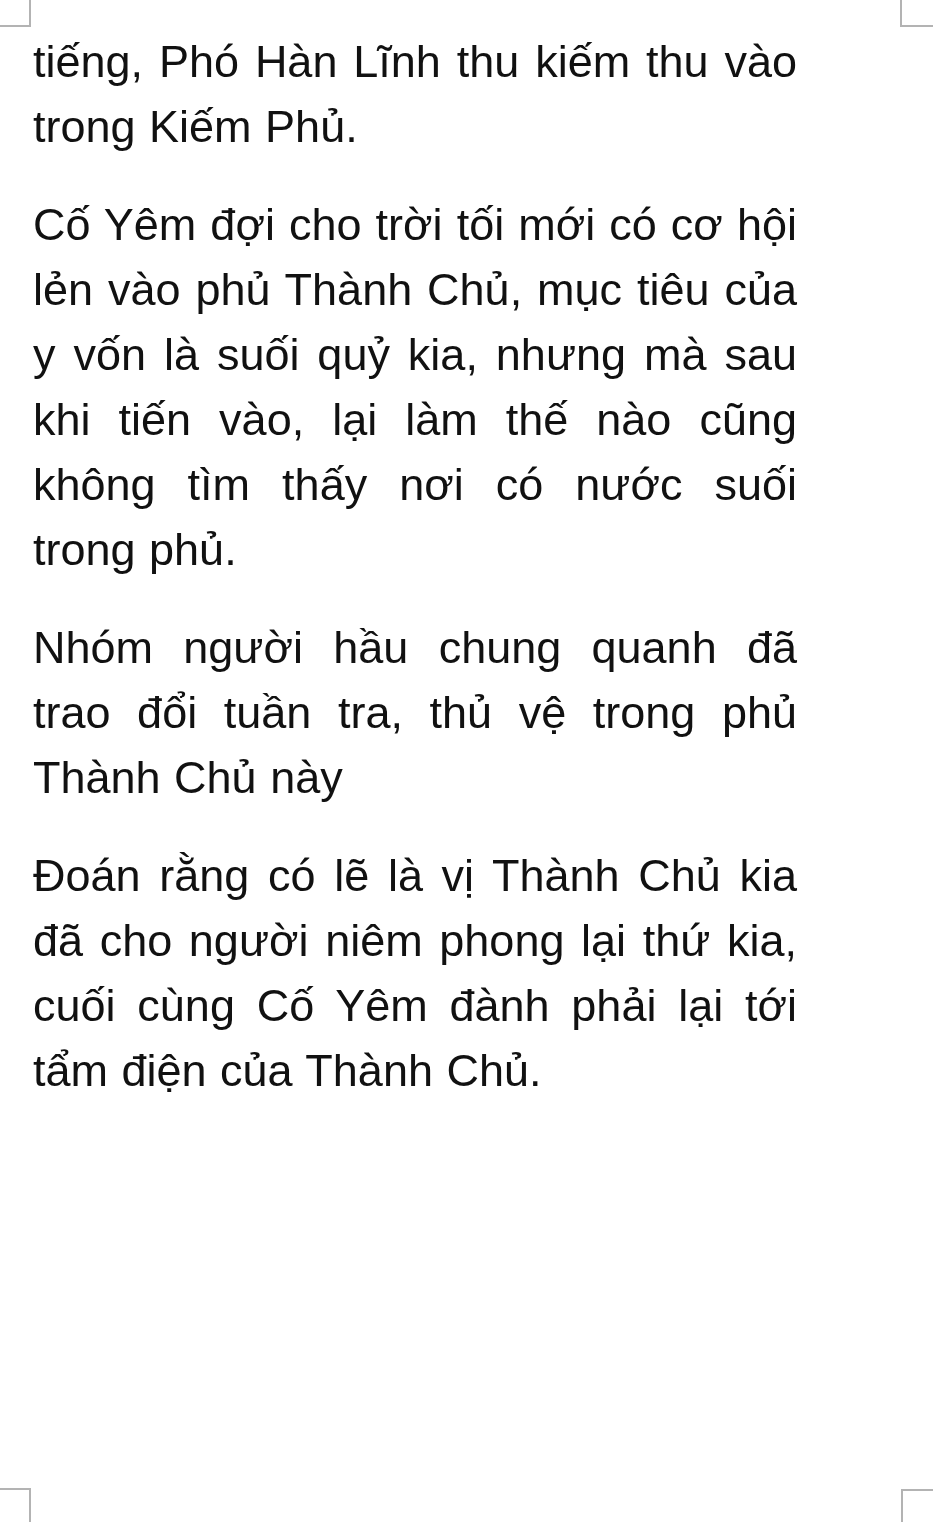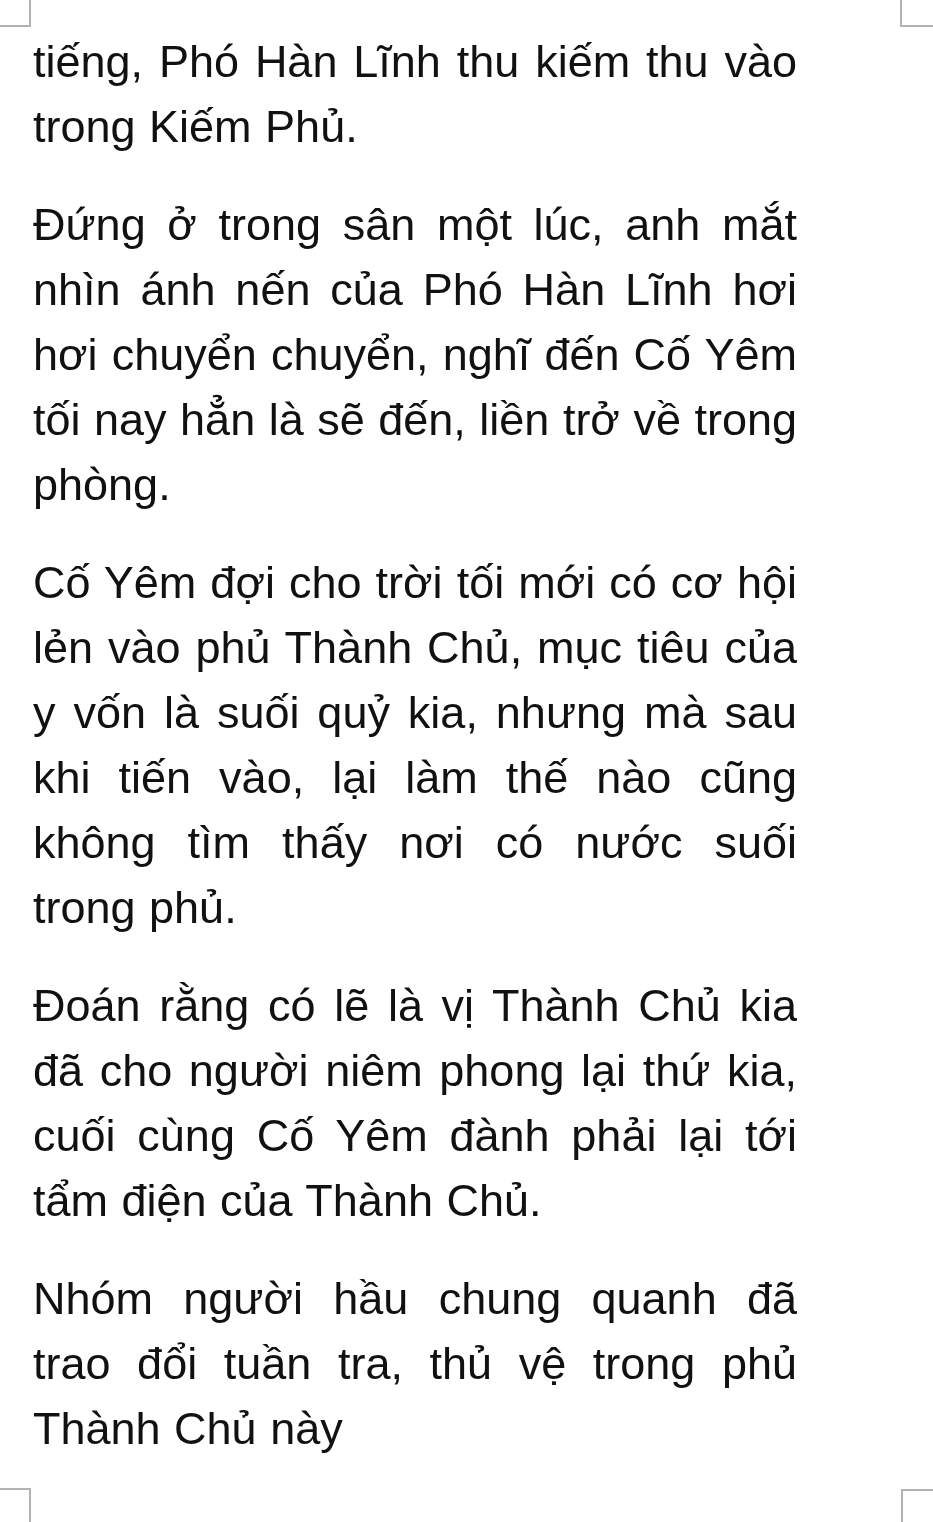--- a/index.html
+++ b/index.html
@@ -49,17 +49,16 @@
 </head>
 <body>
 
 <div class="corner-mark corner-tl"></div>
 <div class="corner-mark corner-tr"></div>
 <div class="corner-mark corner-bl"></div>
 <div class="corner-mark corner-br"></div>
 
 <main class="text-area">
   <p>tiếng, Phó Hàn Lĩnh thu kiếm thu vào trong Kiếm Phủ.</p>
-  <p>Đứng ở trong sân một lúc, anh mắt nhìn ánh nến của Phó Hàn Lĩnh hơi hơi chuyển chuyển, nghĩ đến Cố Yêm tối nay hẳn là sẽ đến, liền trở về trong phòng.</p>
   <p>Cố Yêm đợi cho trời tối mới có cơ hội lẻn vào phủ Thành Chủ, mục tiêu của y vốn là suối quỷ kia, nhưng mà sau khi tiến vào, lại làm thế nào cũng không tìm thấy nơi có nước suối trong phủ.</p>
+  <p>Nhóm người hầu chung quanh đã trao đổi tuần tra, thủ vệ trong phủ Thành Chủ này</p>
   <p>Đoán rằng có lẽ là vị Thành Chủ kia đã cho người niêm phong lại thứ kia, cuối cùng Cố Yêm đành phải lại tới tẩm điện của Thành Chủ.</p>
-  <p>Nhóm người hầu chung quanh đã trao đổi tuần tra, thủ vệ trong phủ Thành Chủ này</p>
 </main>
 
 </body></html>

